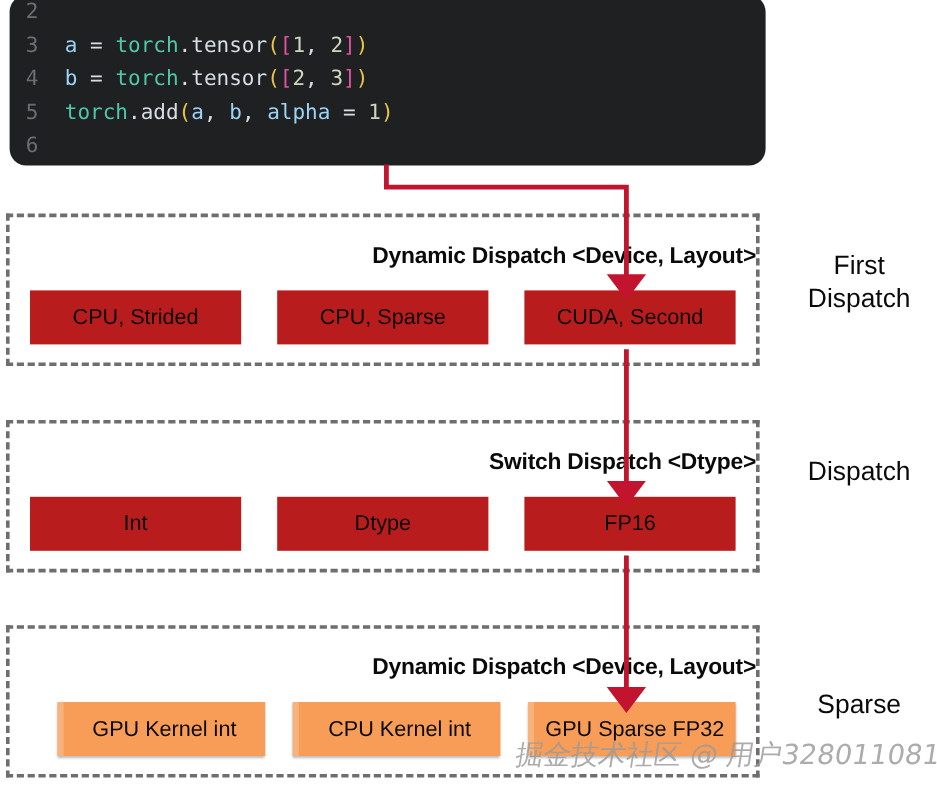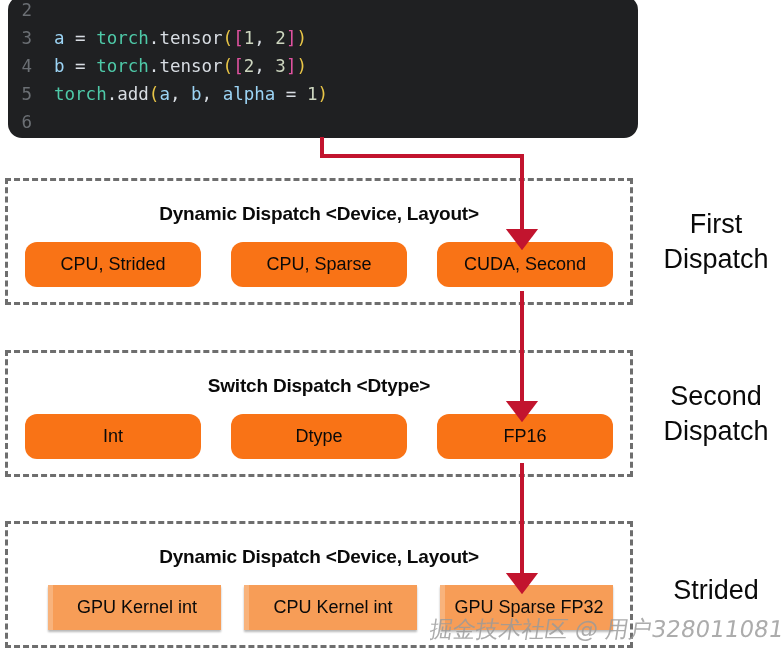--- a/index.html
+++ b/index.html
@@ -62,21 +62,21 @@
   }
   #stage-first   { top: 178px; height: 127px; }
   #stage-second  { top: 350px; height: 127px; }
   #stage-execute { top: 521px; height: 127px; }
 
   .stage-title {
     position: absolute;
     left: 0;
     right: 0;
     top: 22px;
-    text-align: center;
+    text-align: right;
     font-size: 19px;
     font-weight: bold;
     color: #0a0a0a;
     letter-spacing: -0.2px;
   }
 
   .chip-row {
     position: absolute;
     left: 17px;
     right: 17px;
@@ -88,37 +88,36 @@
     width: 176px;
     height: 45px;
     display: flex;
     align-items: center;
     justify-content: center;
     font-size: 18px;
     color: #0a0a0a;
     box-sizing: border-box;
   }
   .chip-green {
-    background: #f97316;
-    border-radius: 12px;
+    background: #b91c1c;
   }
   .chip-orange {
     background: #f79d57;
     border-left: 5px solid #f8b37c;
     box-shadow: 0 2px 2px rgba(0,0,0,0.28);
     margin-left: 23px;
   }
 
   
   .side-label {
     position: absolute;
     left: 652px;
     width: 128px;
     text-align: center;
-    font-size: 27px;
+    font-size: 22px;
     color: #0a0a0a;
     line-height: 1.28;
   }
   #label-first   { top: 207px; }
   #label-second  { top: 379px; }
   #label-execute { top: 573px; }
 
   
   .arrows {
     position: absolute;
@@ -183,25 +182,24 @@
         <span>GPU Sparse FP32</span>
       </div>
     </div>
 </div>
 
 <div class="side-label" id="label-first">
   <div>First</div>
   <div>Dispatch</div>
 </div>
 <div class="side-label" id="label-second">
-  <div>Second</div>
   <div>Dispatch</div>
 </div>
 <div class="side-label" id="label-execute">
-  <div>Strided</div>
+  <div>Sparse</div>
 </div>
 
 <svg class="arrows" id="arrow-layer" viewBox="0 0 781 658" xmlns="http://www.w3.org/2000/svg">
   <defs>
     <marker id="ah" markerWidth="9" markerHeight="9" refX="2.6" refY="4.5" orient="auto" markerUnits="strokeWidth">
       <path d="M0,0.4 L0,8.6 L5.4,4.5 z" class="ah-fill" fill="#c2142e"></path>
     </marker>
   </defs>
 
   <path class="arrow-path" d="M322,137 L322,156 L522,156 L522,239" fill="none" stroke-width="4" marker-end="url(#ah)" stroke="#c2142e"></path>

